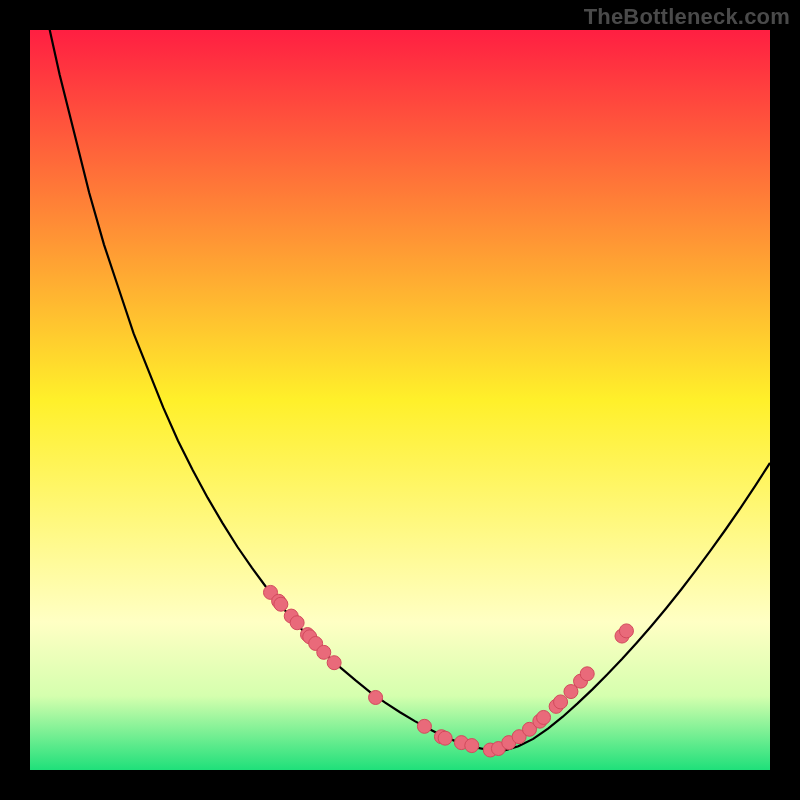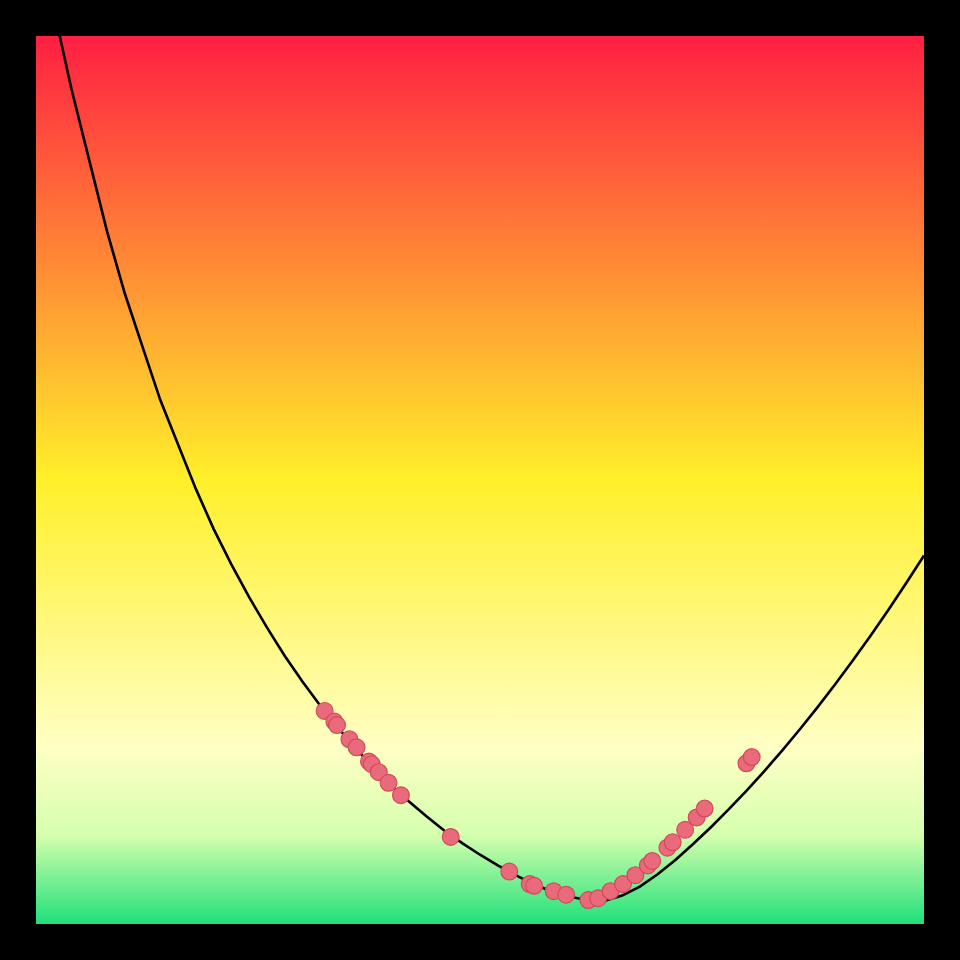--- a/index.html
+++ b/index.html
@@ -26,20 +26,21 @@
     top: 30px;
     width: 740px;
     height: 740px;
   }
   .plot svg { display: block; }
 </style>
 </head>
 <body>
 
 <div class="stage">
+  <div class="watermark">TheBottleneck.com</div>
 
   <div class="plot">
     <svg id="chart-svg" width="740" height="740" viewBox="0 0 740 740" preserveAspectRatio="none">
       <defs>
         <linearGradient id="bg-grad" x1="0" y1="0" x2="0" y2="1">
           <stop id="g-stop-0" offset="0%" stop-color="#ff1f42"></stop>
           <stop id="g-stop-1" offset="50%" stop-color="#fff02a"></stop>
           <stop id="g-stop-2" offset="80%" stop-color="#ffffc4"></stop>
           <stop id="g-stop-3" offset="90%" stop-color="#d5ffae"></stop>
           <stop id="g-stop-4" offset="100%" stop-color="#1fe07a"></stop>

